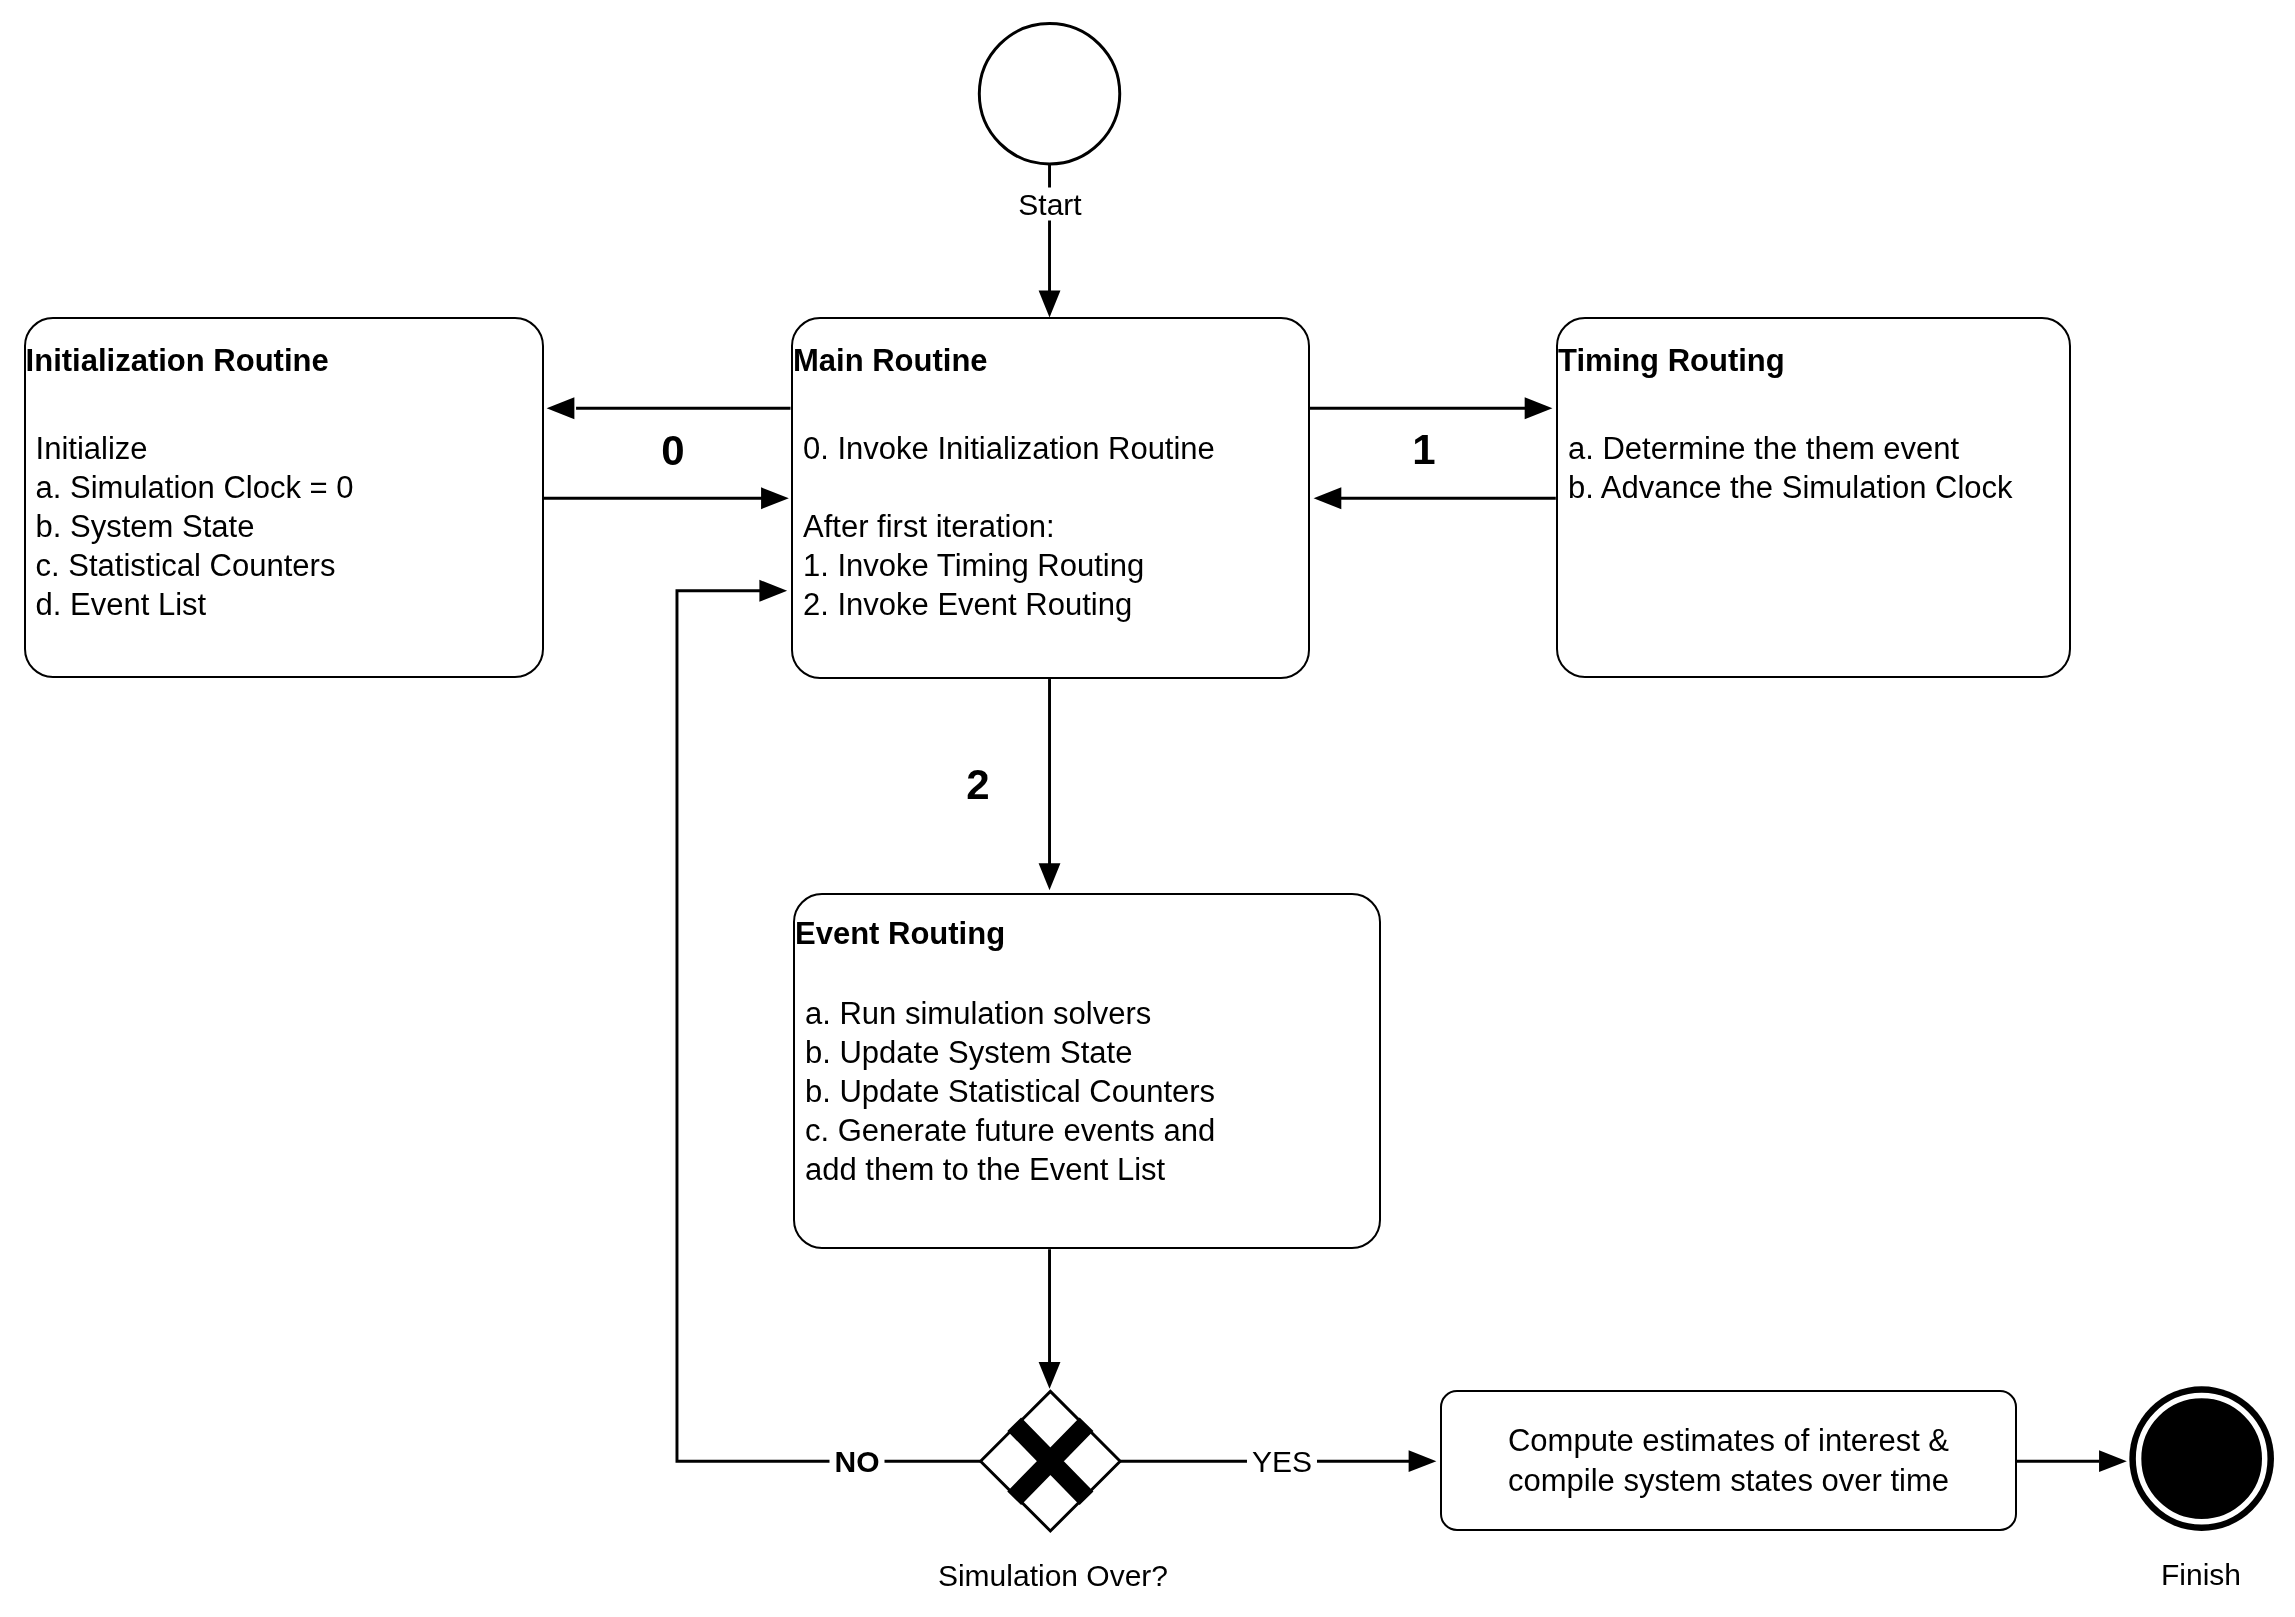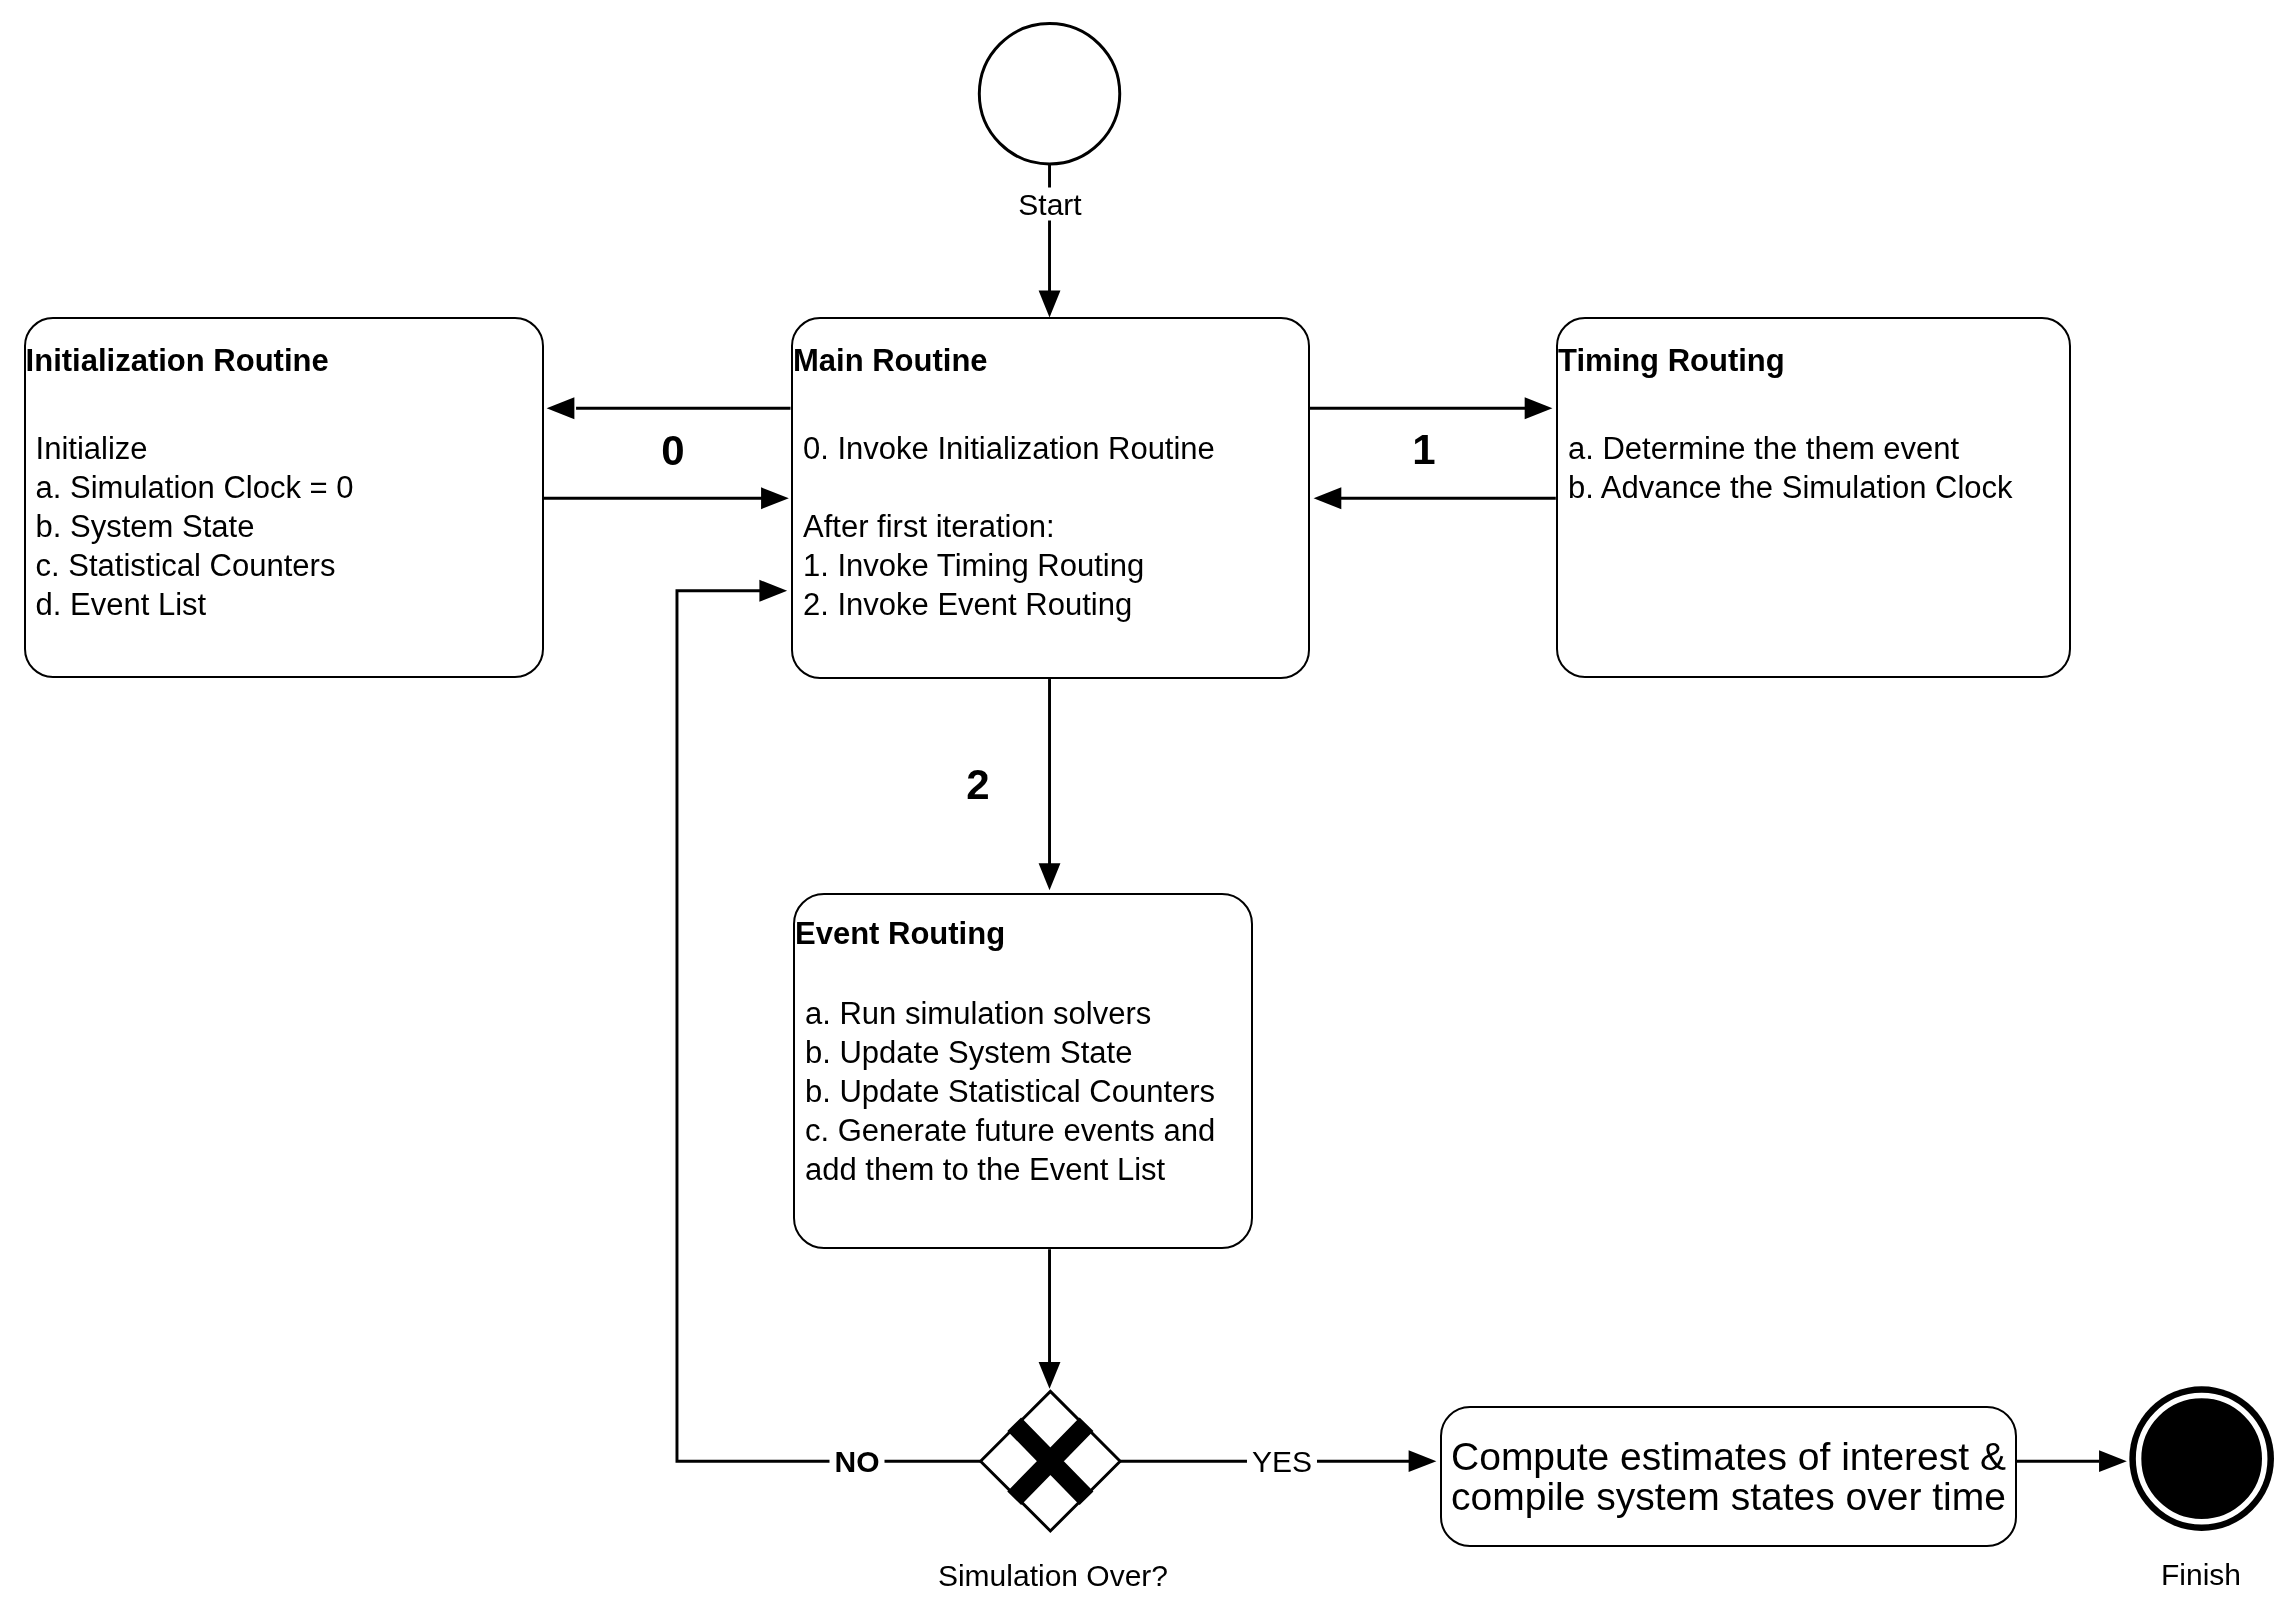--- a/index.html
+++ b/index.html
@@ -10,22 +10,22 @@
 
   .box{position:absolute;background:#fff;border:2.5px solid #000;
        border-radius:29px;box-sizing:border-box;}
   .box .title{position:absolute;left:0;right:0;top:22px;
        font-weight:bold;font-size:31px;line-height:39px;}
   .box .body{position:absolute;left:10px;right:5px;top:110px;
        font-size:31px;line-height:39px;white-space:pre-line;}
   .box.event .title{top:19.3px;}
   .box.event .body{top:99px;}
 
-  .box.compute{border-radius:30px;display:flex;align-items:center;justify-content:center;
-       text-align:center;font-size:39px;line-height:40px;white-space:pre-line;margin-top:16px;}
+  .box.compute{border-radius:17px;display:flex;align-items:center;justify-content:center;
+       text-align:center;font-size:31px;line-height:40px;white-space:pre-line;}
 
   .label{position:absolute;transform:translate(-50%,-50%);font-size:30px;
        line-height:1.1;background:#fff;padding:0 5px;white-space:nowrap;}
   .label.num{font-weight:bold;font-size:42px;background:transparent;padding:0;}
   .label.plain{background:transparent;}
 </style>
 </head>
 <body>
 
 <div class="canvas">
@@ -96,21 +96,21 @@
 1. Invoke Timing Routing
 2. Invoke Event Routing</div>
   </div>
 
   <div class="box" style="left:1556px;top:317px;width:515px;height:361px;">
     <div class="title">Timing Routing</div>
     <div class="body">a. Determine the them event
 b. Advance the Simulation Clock</div>
   </div>
 
-  <div class="box event" style="left:793px;top:893px;width:460px;height:356px;border-radius:31px;">
+  <div class="box event" style="left:793px;top:893px;width:588px;height:356px;">
     <div class="title">Event Routing</div>
     <div class="body">a. Run simulation solvers
 b. Update System State
 b. Update Statistical Counters
 c. Generate future events and
 add them to the Event List</div>
   </div>
 
   <div class="box compute" style="left:1440px;top:1390px;width:577px;height:141px;">Compute estimates of interest &amp;
 compile system states over time</div>

